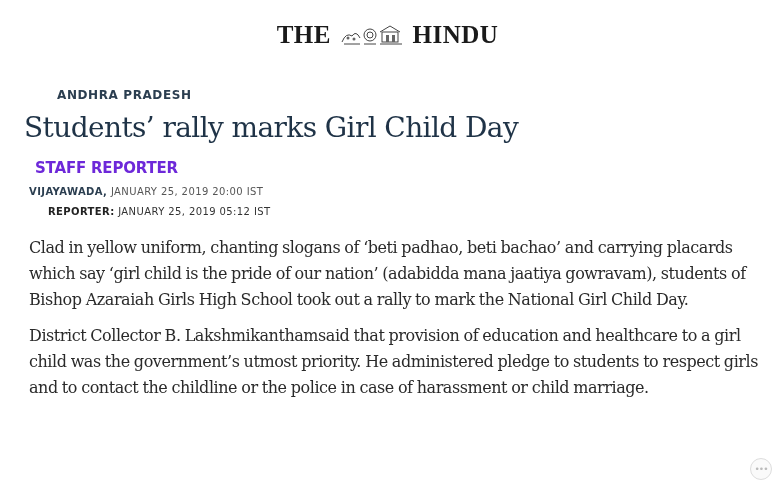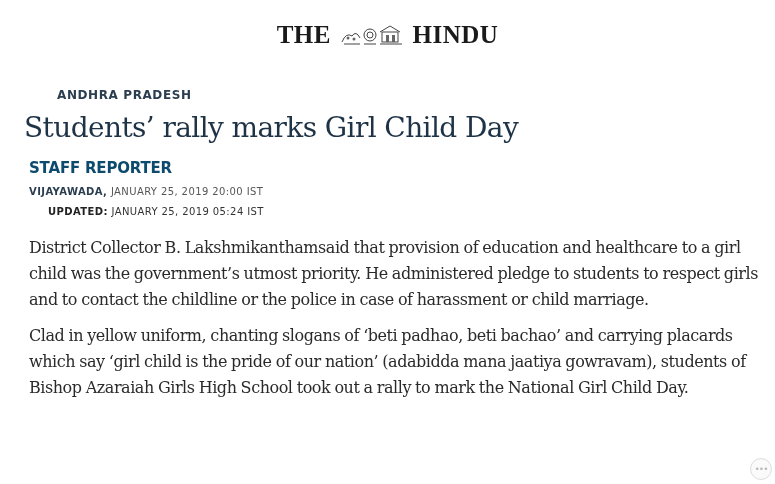--- a/index.html
+++ b/index.html
@@ -54,26 +54,26 @@
       font-family: "DejaVu Serif", "Liberation Serif", serif;
       font-size: 28px;
       color: #1f3347;
       letter-spacing: -0.6px;
       line-height: 40px;
       white-space: nowrap;
       text-align: center;
     }
     .byline {
       position: absolute;
-      left: 29px;
+      left: 35px;
       top: 159px;
       font-family: "DejaVu Sans", "Liberation Sans", sans-serif;
       font-size: 15px;
       font-weight: bold;
-      color: #0c4a6e;
+      color: #6d28d9;
       letter-spacing: -0.2px;
     }
     .dateline {
       position: absolute;
       left: 29px;
       top: 186px;
       font-family: "DejaVu Sans", "Liberation Sans", sans-serif;
       font-size: 10px;
       color: #555;
       letter-spacing: 0.4px;
@@ -158,26 +158,26 @@
   <h1 class="headline" style="margin:0;font-weight:normal;">Students’ rally marks Girl Child Day</h1>
 
   <div class="byline">STAFF REPORTER</div>
 
   <div class="dateline">
     <span class="place">VIJAYAWADA,</span>
     <span>JANUARY 25, 2019 20:00 IST</span>
   </div>
 
   <div class="updated">
-    <span class="label">UPDATED:</span>
-    <span>JANUARY 25, 2019 05:24 IST</span>
+    <span class="label">REPORTER:</span>
+    <span>JANUARY 25, 2019 05:12 IST</span>
   </div>
 
   <div class="body">
+    <p>Clad in yellow uniform, chanting slogans of ‘beti padhao, beti bachao’ and carrying placards which say ‘girl child is the pride of our nation’ (adabidda mana jaatiya gowravam), students of Bishop Azaraiah Girls High School took out a rally to mark the National Girl Child Day.</p>
     <p>District Collector B. Lakshmikanthamsaid that provision of education and healthcare to a girl child was the government’s utmost priority. He administered pledge to students to respect girls and to contact the childline or the police in case of harassment or child marriage.</p>
-    <p>Clad in yellow uniform, chanting slogans of ‘beti padhao, beti bachao’ and carrying placards which say ‘girl child is the pride of our nation’ (adabidda mana jaatiya gowravam), students of Bishop Azaraiah Girls High School took out a rally to mark the National Girl Child Day.</p>
   </div>
 
   <div class="more-button">
     <span class="dots">•••</span>
   </div>
 
 </div>
 
 </body></html>

